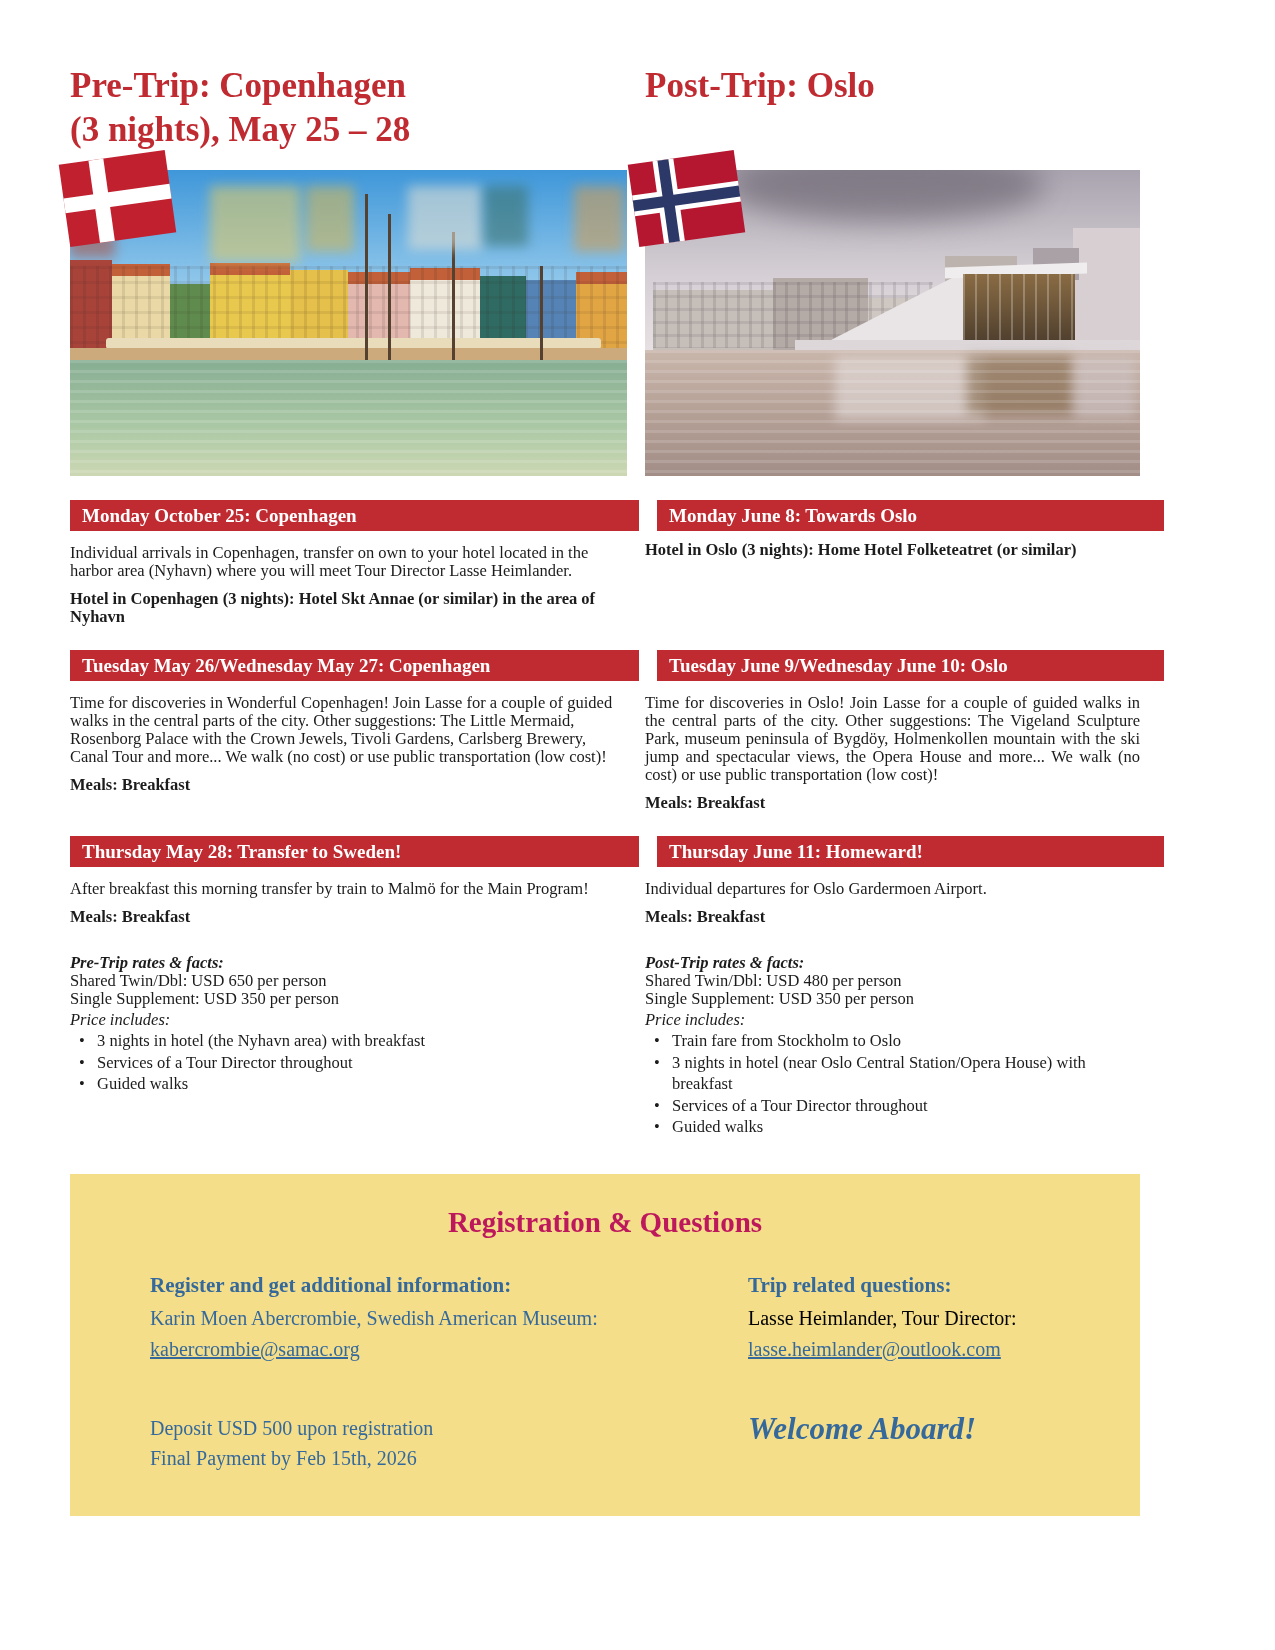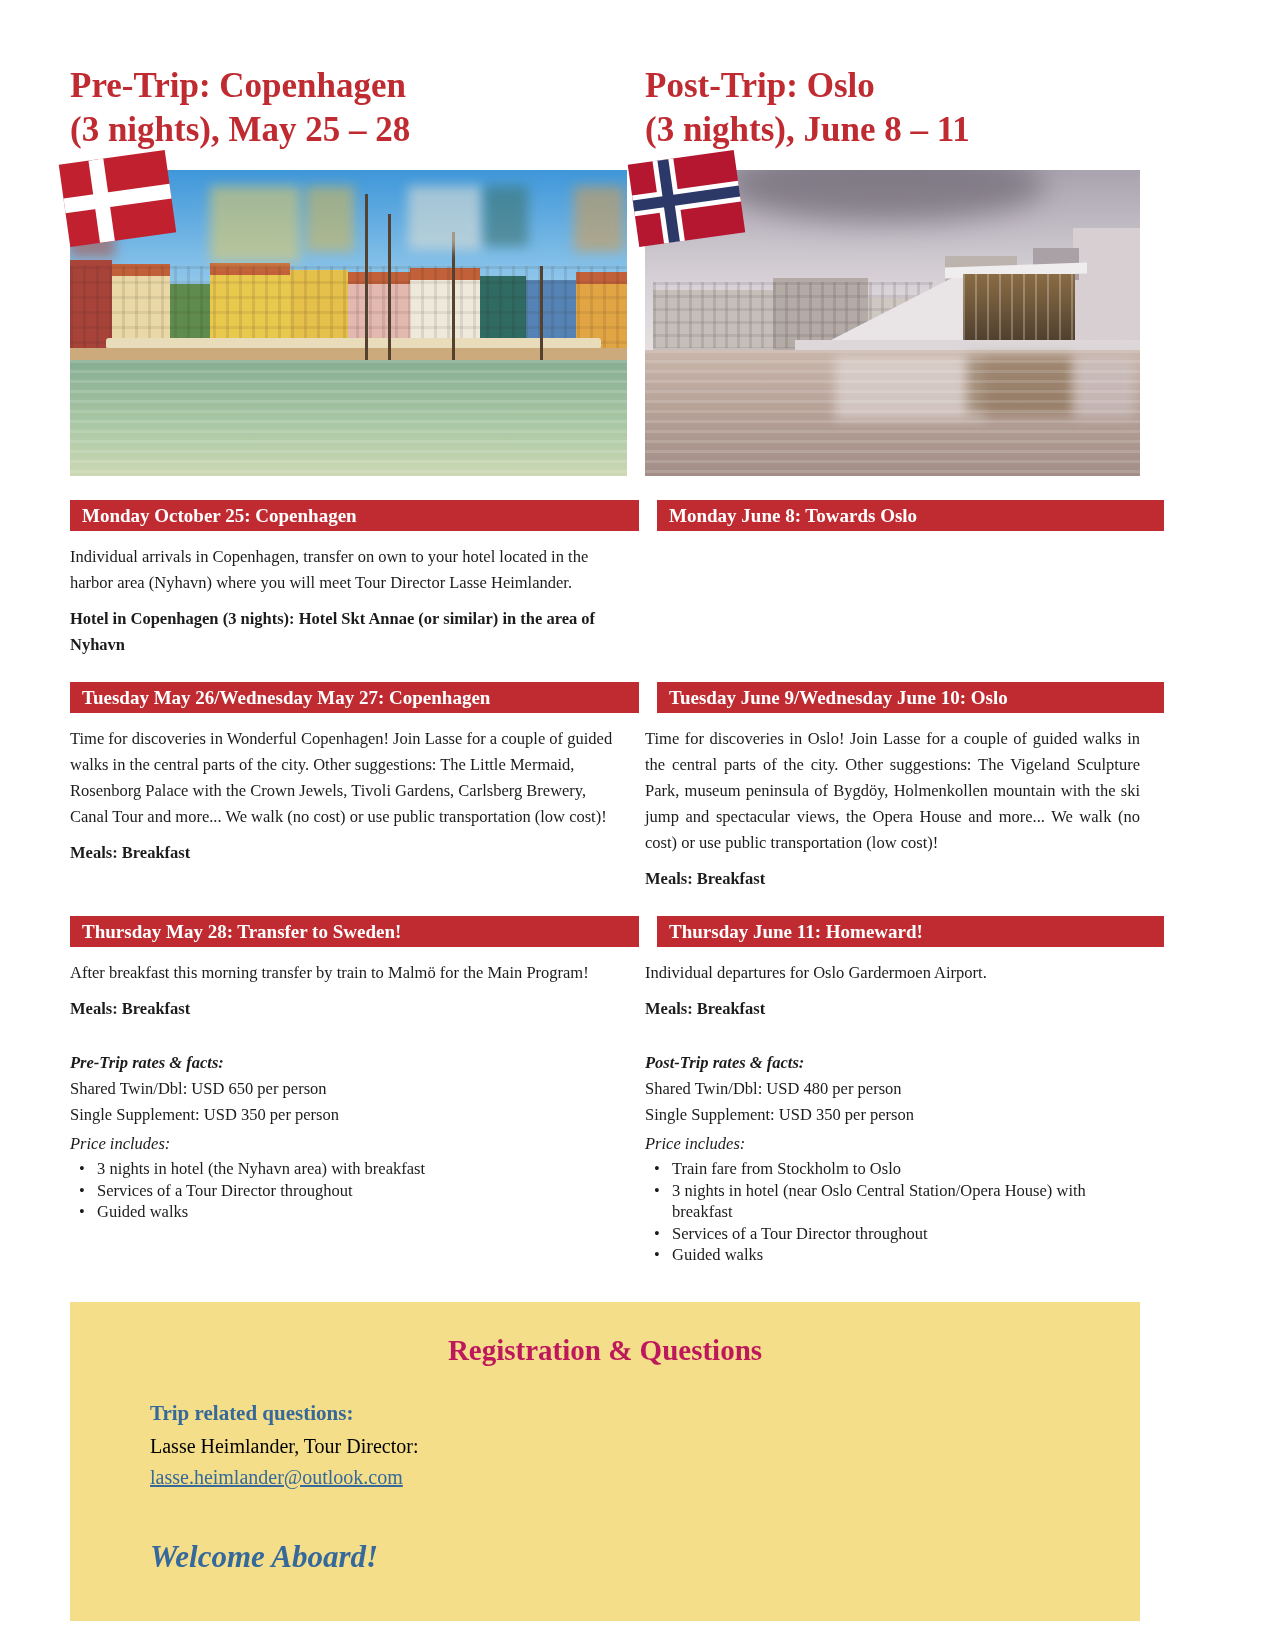--- a/index.html
+++ b/index.html
@@ -6,21 +6,21 @@
   body{width:1275px;height:1650px;background:#ffffff;font-family:"Liberation Serif",serif;color:#1c1c1c;overflow:hidden;}
   .page{padding:64px 0 0 70px;}
   .row{display:flex;}
   .cl{width:557px;margin-right:18px;flex:none;}
   .cr{width:495px;flex:none;}
   .title{font-size:35px;line-height:1.26;font-weight:bold;color:#bf2b31;}
   .photo{position:relative;height:306px;margin-top:18px;}
   .art{position:absolute;inset:0;overflow:hidden;}
   .art i{position:absolute;display:block;}
   .redbar{margin-top:24px;background:#bf2b31;color:#ffffff;font-weight:bold;font-size:19px;height:31px;line-height:31px;padding-left:12px;white-space:nowrap;overflow:hidden;}
-  p{margin:0;font-size:16.5px;line-height:26px;}
+  p{margin:0;font-size:16.5px;line-height:18px;}
   .txt{margin-top:13px;}
   .cr p.body{text-align:justify;}
   .hotel{margin-top:10px;font-weight:bold;}
   .meals{margin-top:10px;font-weight:bold;}
   .rates{margin-top:28px;}
   .rates-title{font-weight:bold;font-style:italic;}
   .includes{font-style:italic;margin-top:3px;}
   ul{margin:1px 0 0;padding:0;list-style:none;}
   li{font-size:16.5px;line-height:21.5px;position:relative;padding-left:27px;}
   li::before{content:"\2022";position:absolute;left:9px;}
@@ -57,21 +57,20 @@
 
 <div class="page">
 
   <div class="row">
     <div class="cl title">
       <div>Pre-Trip: Copenhagen</div>
       <div>(3 nights), May 25 – 28</div>
     </div>
     <div class="cr title">
       <div>Post-Trip: Oslo</div>
-      <div>(3 nights), June 8 – 11</div>
     </div>
   </div>
 
   <div class="row">
     <div class="cl photo">
       <div class="art">
         <i class="cph-sky"></i>
 
         <i class="bd" style="left:0;width:42px;height:100px;background:#a8433a"></i>
         <i class="bd roof" style="left:42px;width:58px;height:96px;background:#ead9a6"></i>
@@ -146,20 +145,21 @@
   <div class="row">
     <div class="cl redbar">Monday October 25: Copenhagen</div>
     <div class="cr redbar">Monday June 8: Towards Oslo</div>
   </div>
   <div class="row">
     <div class="cl">
       <p class="txt body">Individual arrivals in Copenhagen, transfer on own to your hotel located in the harbor area (Nyhavn) where you will meet Tour Director Lasse Heimlander.</p>
       <p class="hotel">Hotel in Copenhagen (3 nights): Hotel Skt Annae (or similar) in the area of Nyhavn</p>
     </div>
     <div class="cr">
+      <p class="hotel">Hotel in Oslo (3 nights): Home Hotel Folketeatret (or similar)</p>
     </div>
   </div>
 
   <div class="row">
     <div class="cl redbar">Tuesday May 26/Wednesday May 27: Copenhagen</div>
     <div class="cr redbar">Tuesday June 9/Wednesday June 10: Oslo</div>
   </div>
   <div class="row">
     <div class="cl">
       <p class="txt body">Time for discoveries in Wonderful Copenhagen! Join Lasse for a couple of guided walks in the central parts of the city. Other suggestions: The Little Mermaid, Rosenborg Palace with the Crown Jewels, Tivoli Gardens, Carlsberg Brewery, Canal Tour and more... We walk (no cost) or use public transportation (low cost)!</p>
@@ -205,20 +205,27 @@
           <li>Services of a Tour Director throughout</li>
           <li>Guided walks</li>
         </ul>
       </div>
     </div>
   </div>
 
   <div style="width:1070px;margin-top:36px;background:#f5de8a;padding:32px 0 46px;">
     <div style="text-align:center;color:#be185d;font-size:29px;font-weight:bold;">Registration &amp; Questions</div>
     <div style="display:flex;padding:34px 0 0 80px;">
+      <div style="width:520px;margin-right:78px;flex:none;">
+        <div style="color:#35699b;font-weight:bold;font-size:21px;">Register and get additional information:</div>
+        <div style="color:#35699b;font-size:20px;margin-top:9px;">Karin Moen Abercrombie, Swedish American Museum:</div>
+        <a href="#" style="color:#35699b;font-size:20px;text-decoration:underline;display:inline-block;margin-top:8px;">kabercrombie@samac.org</a>
+        <div style="color:#35699b;font-size:20px;margin-top:56px;">Deposit USD 500 upon registration</div>
+        <div style="color:#35699b;font-size:20px;margin-top:7px;">Final Payment by Feb 15th, 2026</div>
+      </div>
       <div style="flex:1;">
         <div style="color:#35699b;font-weight:bold;font-size:21px;">Trip related questions:</div>
         <div style="color:#000000;font-size:20px;margin-top:9px;">Lasse Heimlander, Tour Director:</div>
         <a href="#" style="color:#35699b;font-size:20px;text-decoration:underline;display:inline-block;margin-top:8px;">lasse.heimlander@outlook.com</a>
         <div style="color:#35699b;font-weight:bold;font-style:italic;font-size:31px;margin-top:50px;">Welcome Aboard!</div>
       </div>
     </div>
   </div>
 
 </div>

